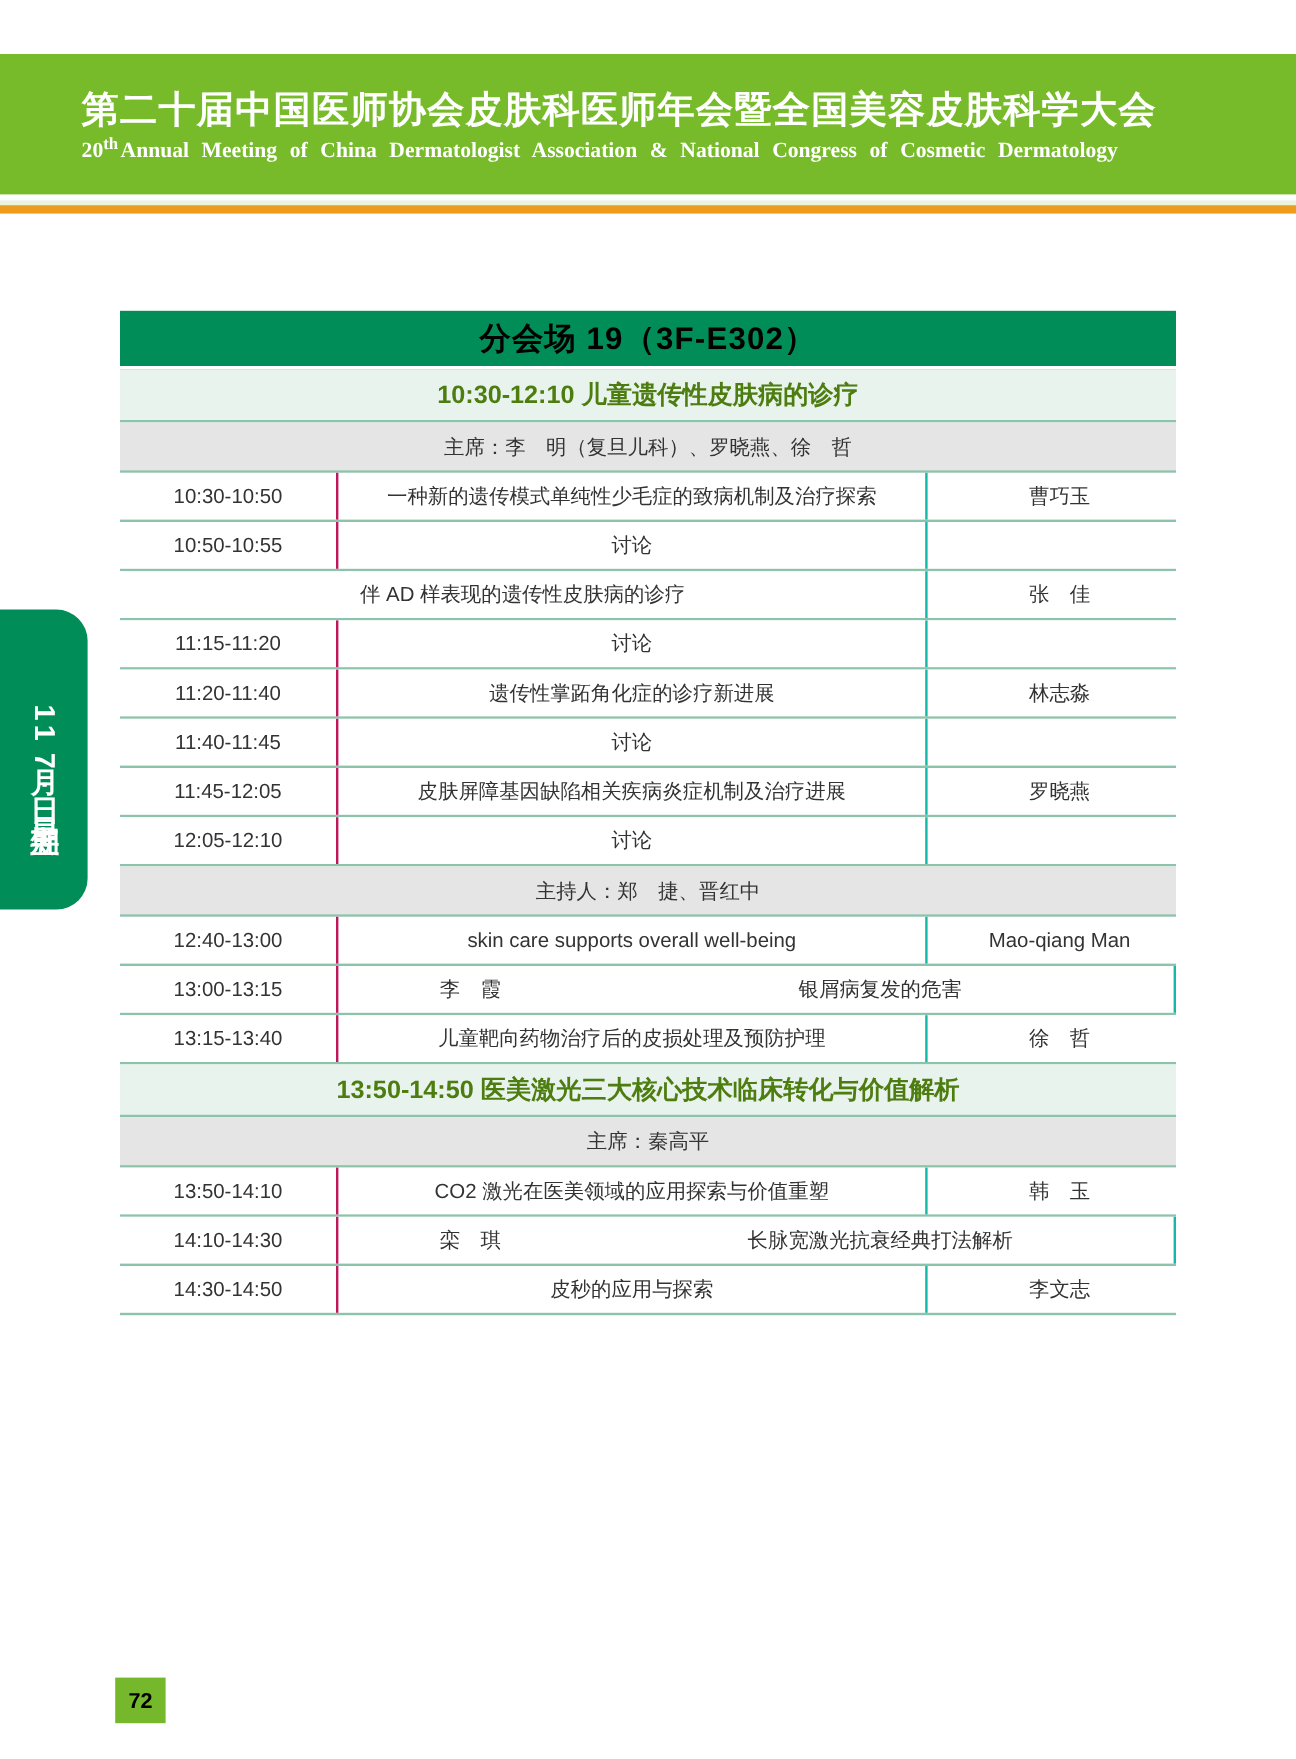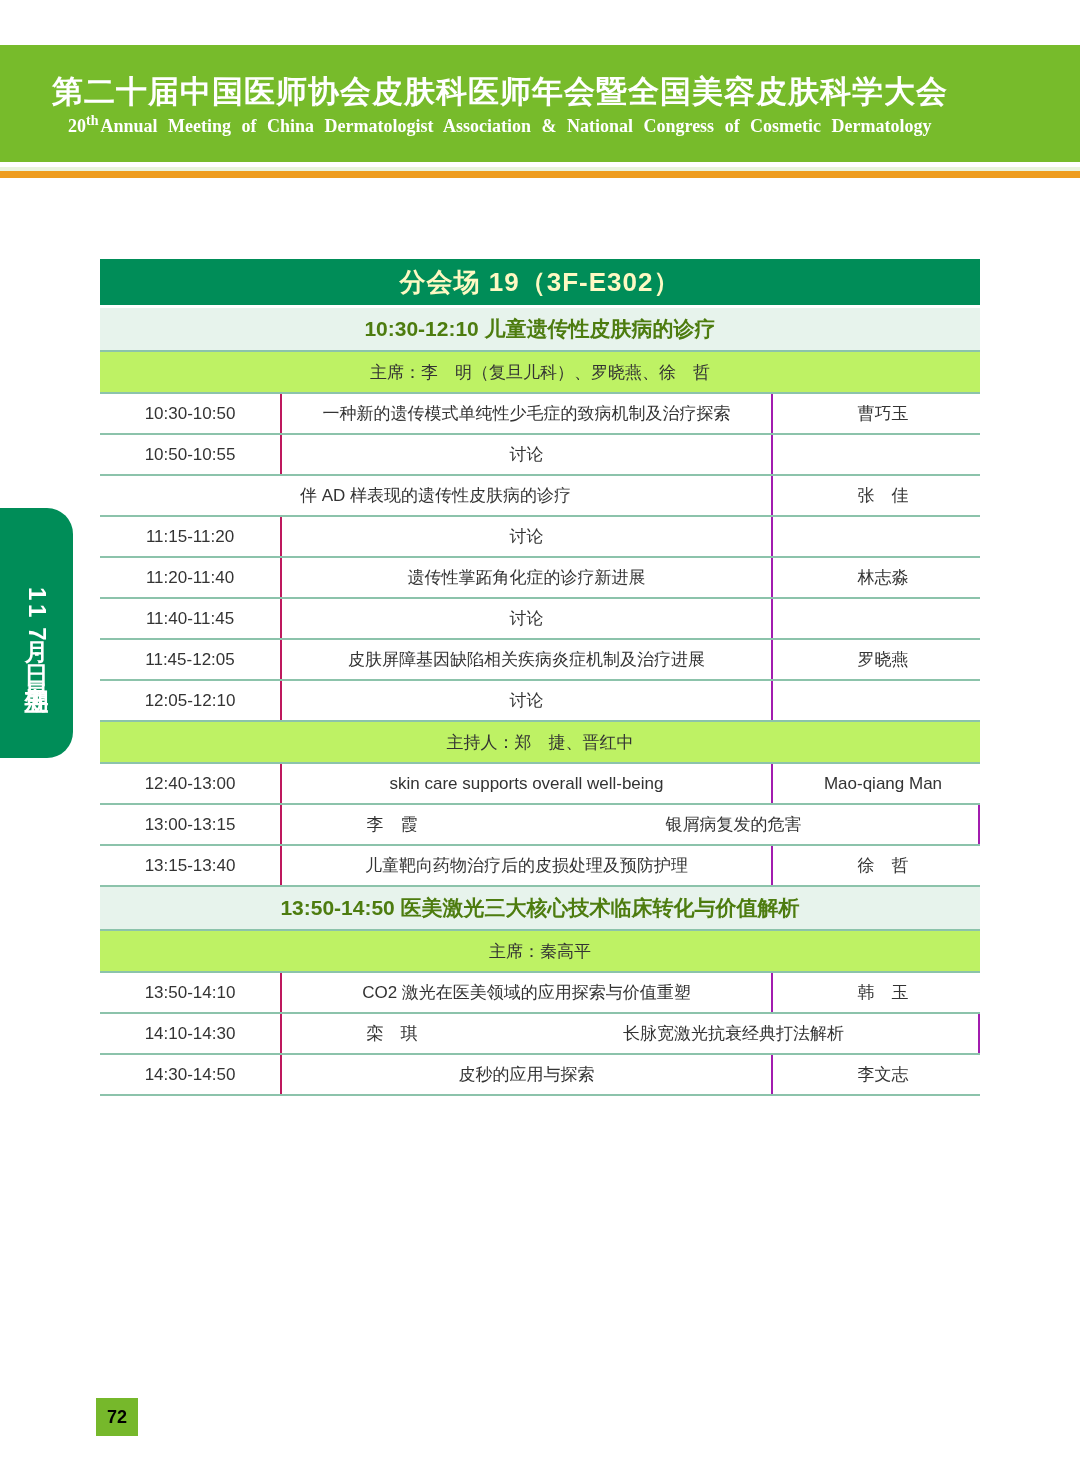--- a/index.html
+++ b/index.html
@@ -11,21 +11,21 @@
     overflow:hidden;
     color:#333333;
   }
 
   
   .banner {
     position:absolute; top:45px; left:0; width:1080px; height:117px;
     background:#77bb2b; color:#ffffff;
   }
   .banner-title {
-    position:absolute; left:52px; top:26px;
+    position:absolute; left:68px; top:26px;
     font-size:31px; font-weight:bold; letter-spacing:1px;
     white-space:nowrap;
   }
   .banner-subtitle {
     position:absolute; left:68px; top:68px;
     font-family:"Liberation Serif","DejaVu Serif",serif;
     font-weight:bold; font-size:18px; word-spacing:6px;
     white-space:nowrap;
   }
   .banner-subtitle sup { font-size:14px; margin-right:2px; }
@@ -51,49 +51,49 @@
     color:#ffffff; font-weight:bold; font-size:24px; letter-spacing:5px;
     line-height:1;
   }
 
   
   .schedule {
     position:absolute; left:100px; top:259px; width:880px;
   }
   .sched-header {
     height:46px; box-sizing:content-box;
-    background:#008d58; color:#fef9c3;
+    background:#008d58; color:#000000;
     font-size:26px; font-weight:bold;
     display:flex; align-items:center; justify-content:center;
     border-bottom:3px solid #ffffff;
     letter-spacing:1px;
   }
   .row {
     box-sizing:border-box;
     border-bottom:2px solid #8cc3ab;
     display:flex; align-items:stretch;
   }
   .row.session {
     height:44px; background:#e7f3ec;
     color:#4d7c0f; font-weight:bold; font-size:21px;
     align-items:center; justify-content:center;
   }
   .row.chair {
-    height:42px; background:#bef264;
+    height:42px; background:#e5e5e5;
     font-size:17px;
     align-items:center; justify-content:center;
   }
   .row.item { height:41px; background:#ffffff; }
   .cell {
     display:flex; align-items:center; justify-content:center;
     font-size:17px; box-sizing:border-box;
     padding:0 6px;
   }
   .cell.time   { width:182px; border-right:2px solid #be185d; }
-  .cell.topic  { flex:1;      border-right:2px solid #a21caf; }
+  .cell.topic  { flex:1;      border-right:2px solid #14b8a6; }
   .cell.speaker{ width:207px;padding-left:19px; }
 
   
   .page-badge {
     position:absolute; left:96px; top:1398px; width:42px; height:38px;
     background:#76b82b; color:#000000;
     font-size:18px; font-weight:bold;
     display:flex; align-items:center; justify-content:center;
   }
 </style>

